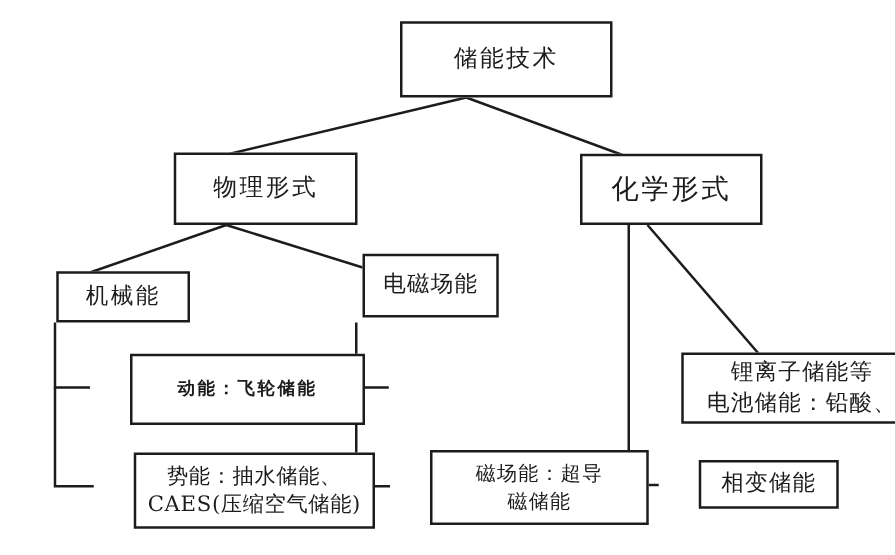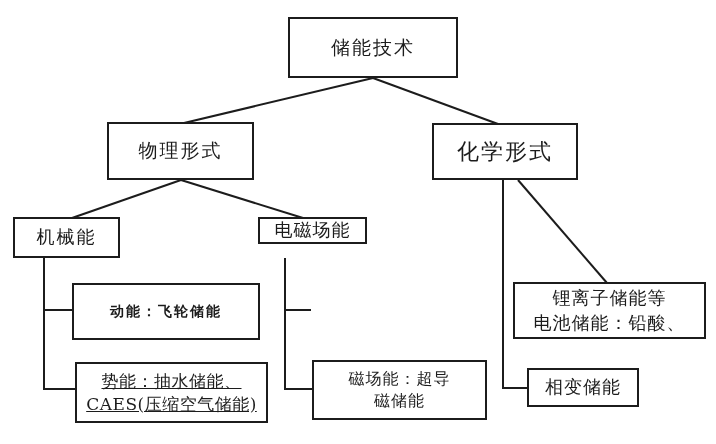--- a/index.html
+++ b/index.html
@@ -28,30 +28,31 @@
     box-sizing: border-box;
     border: 2px solid #1c1c1c;
     background: #ffffff;
     display: flex;
     flex-direction: column;
     align-items: center;
     justify-content: center;
     text-align: center;
     line-height: 1.35;
     letter-spacing: 2px;
+    margin-left: 32px;
   }
   .node .ln { display: block; white-space: nowrap; }
 
   .n-root        { left: 288px; top: 17px;  width: 170px; height: 61px; font-size: 19px; }
   .n-physical    { left: 107px; top: 122px; width: 147px; height: 58px; font-size: 19px; }
   .n-chemical    { left: 432px; top: 123px; width: 146px; height: 57px; font-size: 22px; }
   .n-mechanical  { left: 13px;  top: 217px; width: 107px; height: 41px; font-size: 18px; }
-  .n-electromag  { left: 258px; top: 217px; width: 109px; height: 27px; font-size: 18px; letter-spacing: 1px; }
+  .n-electromag  { left: 258px; top: 203px; width: 109px; height: 51px; font-size: 18px; letter-spacing: 1px; }
   .n-kinetic     { left: 72px;  top: 283px; width: 188px; height: 57px; font-size: 14px; font-weight: bold; }
-  .n-potential   { left: 75px;  top: 362px; width: 193px; height: 61px; font-size: 17px; letter-spacing: 0.5px; text-decoration: underline; }
+  .n-potential   { left: 75px;  top: 362px; width: 193px; height: 61px; font-size: 17px; letter-spacing: 0.5px; }
   .n-efield      { left: 311px; top: 279px; width: 140px; height: 59px; font-size: 17px; letter-spacing: 1px; }
   .n-mfield      { left: 312px; top: 360px; width: 175px; height: 60px; font-size: 16px; letter-spacing: 1px; }
   .n-battery     { left: 513px; top: 282px; width: 193px; height: 57px; font-size: 18px; letter-spacing: 1px; }
   .n-phase       { left: 527px; top: 368px; width: 112px; height: 39px; font-size: 18px; letter-spacing: 1px; }
 </style>
 </head>
 <body>
 
 <div class="canvas">
 

